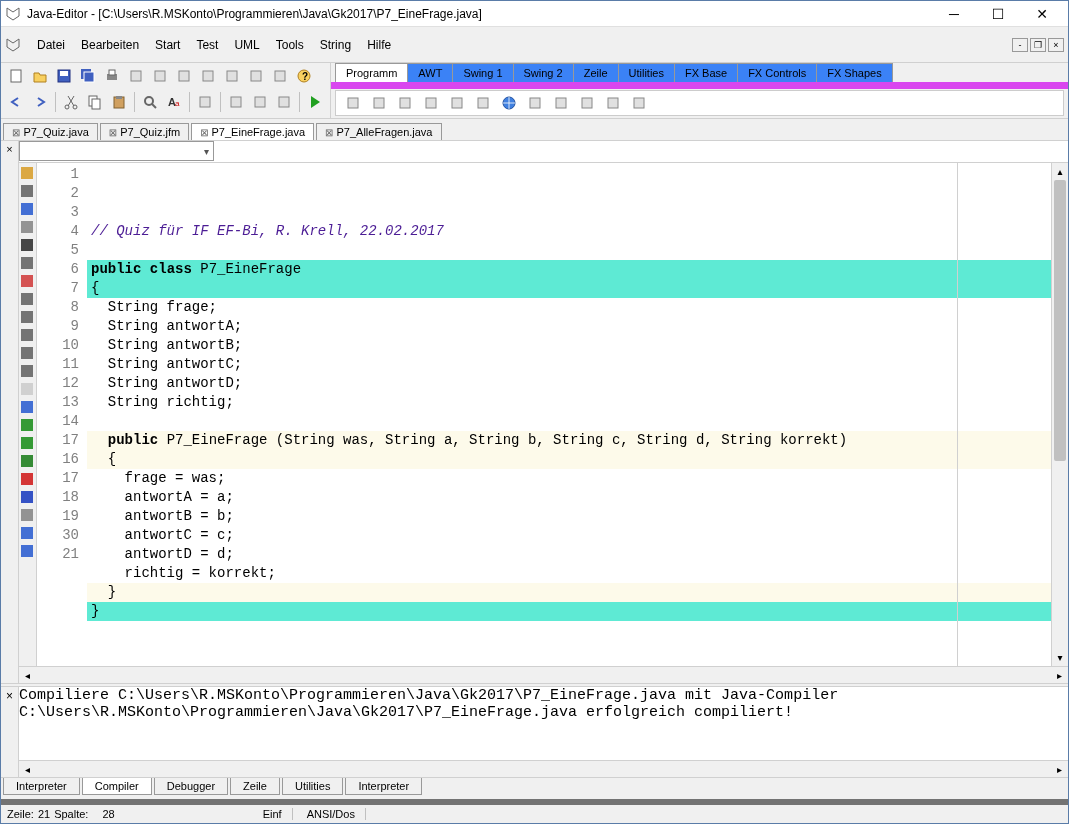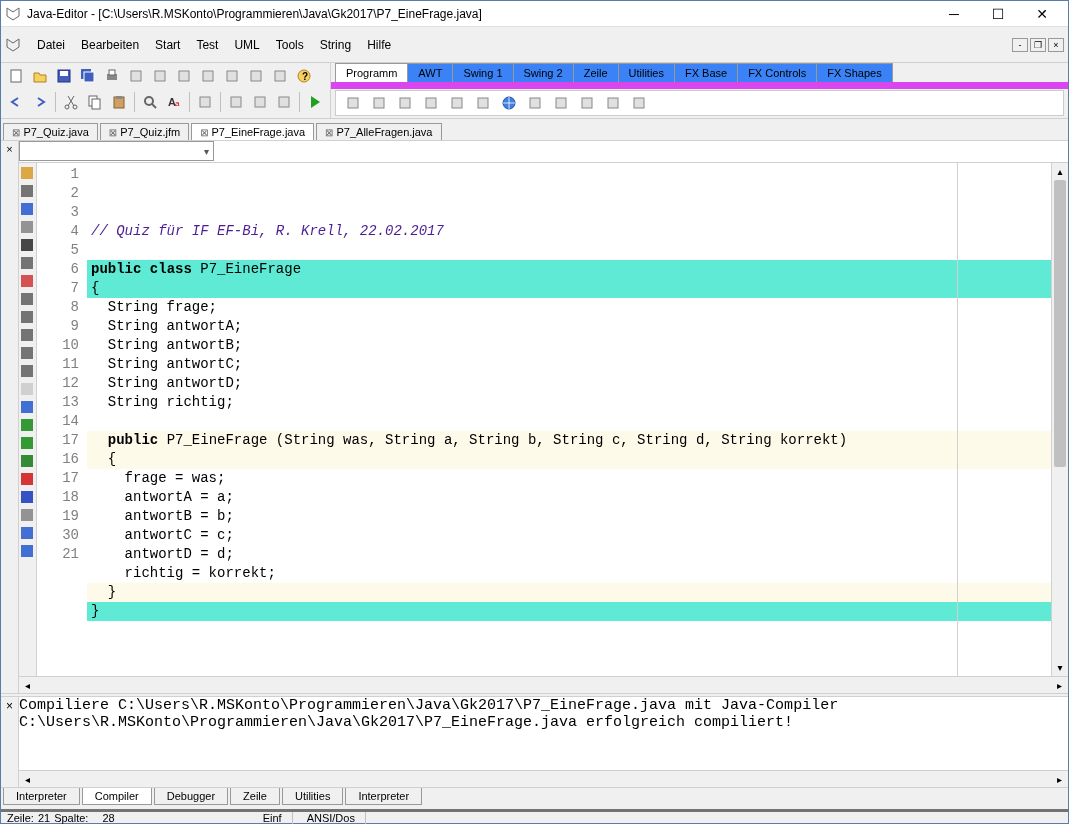--- a/index.html
+++ b/index.html
@@ -53,21 +53,21 @@
 .vscroll .arrow { height: 17px; display: flex; align-items: center; justify-content: center; font-size: 10px; cursor: pointer; }
 .vscroll .track { flex: 1; position: relative; }
 .vscroll .thumb { position: absolute; left: 2px; right: 2px; top: 0; height: 60%; background: #c0c0c0; border-radius: 2px; }
 .splitter { height: 4px; background: #f0f0f0; border-top: 1px solid #d0d0d0; border-bottom: 1px solid #d0d0d0; cursor: ns-resize; }
 .console-area { height: 90px; display: flex; }
 .console-close { width: 18px; background: #f0f0f0; border-right: 1px solid #d0d0d0; display: flex; align-items: flex-start; justify-content: center; padding-top: 2px; }
 .console-text { flex: 1; background: #fff; font-family: Consolas, 'Courier New', monospace; font-size: 15px; white-space: pre; overflow: auto; }
 .bottom-tabs { height: 22px; background: #f0f0f0; display: flex; align-items: flex-start; padding: 0 2px; border-top: 1px solid #d0d0d0; }
 .bottom-tab { padding: 2px 12px; border: 1px solid #999; border-top: none; background: #f0f0f0; font-size: 11px; cursor: pointer; margin-right: 2px; }
 .bottom-tab.active { background: #fff; }
-.statusbar { height: 14px; background: #f0f0f0; border-top: 3px solid #737373; display: flex; align-items: center; padding: 0 6px; font-size: 11px; gap: 4px; }
+.statusbar { height: 24px; background: #f0f0f0; border-top: 6px solid #737373; display: flex; align-items: center; padding: 0 6px; font-size: 11px; gap: 4px; }
 .statusbar .cell { padding: 0 10px; border-right: 1px solid #c0c0c0; }
 .sv-icon { width: 16px; height: 16px; }
 </style>
 </head>
 <body>
 
 <div class="window">
   <div class="titlebar">
     <svg class="app-icon" viewBox="0 0 16 16">
         <path d="M2 2 L8 6 L14 2 L14 10 L8 14 L2 10 Z" fill="none" stroke="#666" stroke-width="1"></path>

